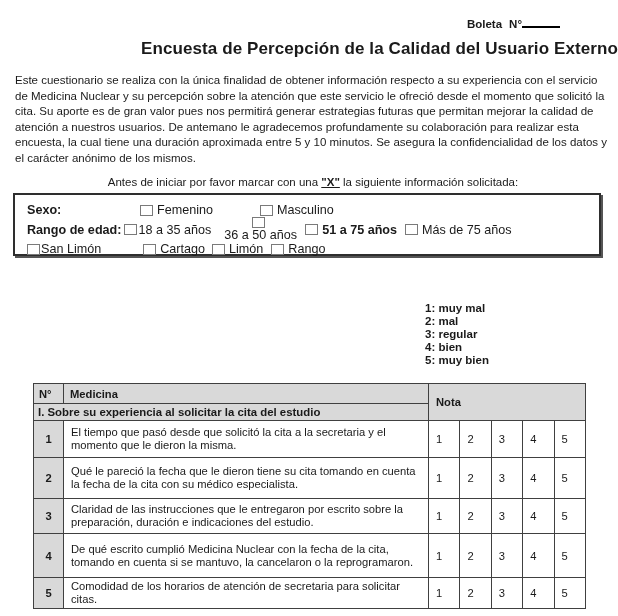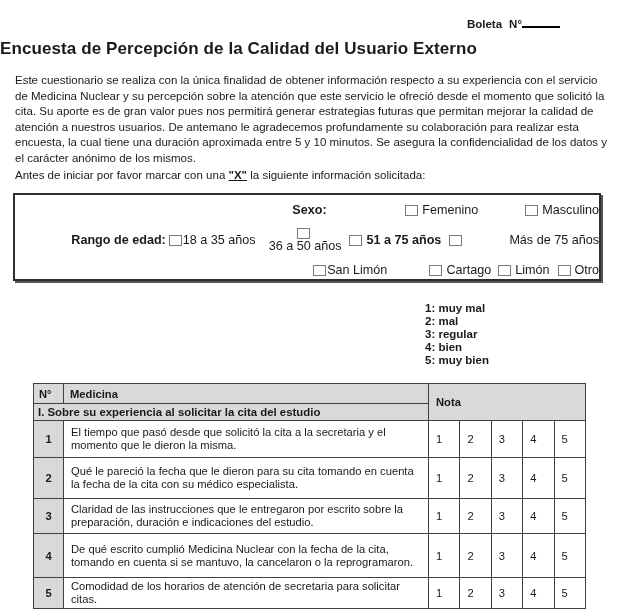--- a/index.html
+++ b/index.html
@@ -8,46 +8,46 @@
     width:618px; height:616px; position:relative; overflow:hidden;
     font-family:"Liberation Sans", sans-serif; color:#1a1a1a;
   }
   
   .boleta { position:absolute; top:16px; left:0; width:560px; text-align:right;
             font-size:11.5px; font-weight:bold; }
   .boleta .no { margin-left:7px; }
   .boleta .blank { display:inline-block; width:38px; border-bottom:2px solid #000;
                    height:12px; vertical-align:baseline; }
   
-  .title { position:absolute; top:39px; left:0; width:618px; text-align:left;
+  .title { position:absolute; top:39px; left:0; width:618px; text-align:right;
            font-size:17px; font-weight:bold; letter-spacing:0.1px; }
   
   .intro { position:absolute; top:73px; left:15px; width:596px;
            font-size:11.5px; line-height:15.6px; }
   
-  .instruction { position:absolute; top:169px; left:15px; width:596px; font-size:11.5px; }
+  .instruction { position:absolute; top:176px; left:15px; width:596px; font-size:11.5px;text-align:center; }
   .instruction .xmark { font-weight:bold; text-decoration:underline; }
   
-  .demo-box { position:absolute; top:193px; left:13px; width:588px; height:88px;
+  .demo-box { position:absolute; top:193px; left:13px; width:588px; height:63px;
               border:2px solid #2e2e2e; box-shadow:2px 2px 0 #555555;
-              background:#ffffff; padding:8px 0 2px 12px;
-              display:flex; flex-direction:column; justify-content:space-between;align-items:flex-end; }
+              background:#ffffff; padding:8px 0 20px 12px;
+              display:flex; flex-direction:column; justify-content:space-between; }
   .demo-row { display:flex; align-items:center; font-size:12.6px; white-space:nowrap; }
   .demo-label { font-weight:bold; }
   .opt { display:inline-flex; align-items:center; }
   .cb { display:inline-block; width:13px; height:11px; border:1.5px solid #7a7a7a;
         background:#fff; margin-right:4px; flex:none; }
   .opt.tight .cb { margin-right:1px; }
   
   .row-sexo .demo-label { width:113px; }
   .row-sexo .opt2 { margin-left:47px; }
   .row-edad .demo-label { margin-right:3px; }
   .row-edad .opt2 { margin-left:13px;flex-direction:column; }
   .row-edad .opt3 { margin-left:8px;font-weight:bold; }
-  .row-edad .opt4 { margin-left:8px;gap:43px; }
+  .row-edad .opt4 { margin-left:8px; }
   .row-vive .demo-label { margin-right:12px; }
   .row-vive .opt2 { margin-left:42px; }
   .row-vive .opt3 { margin-left:7px; }
   .row-vive .opt4 { margin-left:8px; }
   
   .legend { position:absolute; top:302px; left:425px; font-size:11.5px;
             font-weight:bold; line-height:13px; }
   
   table.survey { position:absolute; top:383px; left:33px; width:552px;
                  border-collapse:collapse; table-layout:fixed; font-size:11.2px; }
@@ -123,21 +123,21 @@
     <span class="opt opt2">
         <span class="cb"></span>
         <span>Cartago</span>
       </span>
     <span class="opt opt3">
         <span class="cb"></span>
         <span>Limón</span>
       </span>
     <span class="opt opt4">
         <span class="cb"></span>
-        <span>Otro</span>
+        <span>Rango</span>
       </span>
   </div>
 </div>
 
 <div class="legend">
   <div>1: muy mal</div>
   <div>2: mal</div>
   <div>3: regular</div>
   <div>4: bien</div>
   <div>5: muy bien</div>
@@ -166,21 +166,21 @@
     <td class="num-cell">1</td>
     <td class="stmt-cell">El tiempo que pasó desde que solicitó la cita a la secretaria y el momento que le dieron la misma.</td>
     <td class="score-cell">1</td>
     <td class="score-cell">2</td>
     <td class="score-cell">3</td>
     <td class="score-cell">4</td>
     <td class="score-cell">5</td>
   </tr>
   <tr class="r2">
     <td class="num-cell">2</td>
-    <td class="stmt-cell">Qué le pareció la fecha que le dieron para su cita tomando en cuenta la fecha de la cita con su médico especialista.</td>
+    <td class="stmt-cell">Qué le pareció la fecha que le dieron tiene su cita tomando en cuenta la fecha de la cita con su médico especialista.</td>
     <td class="score-cell">1</td>
     <td class="score-cell">2</td>
     <td class="score-cell">3</td>
     <td class="score-cell">4</td>
     <td class="score-cell">5</td>
   </tr>
   <tr class="r3">
     <td class="num-cell">3</td>
     <td class="stmt-cell">Claridad de las instrucciones que le entregaron por escrito sobre la preparación, duración e indicaciones del estudio.</td>
     <td class="score-cell">1</td>

